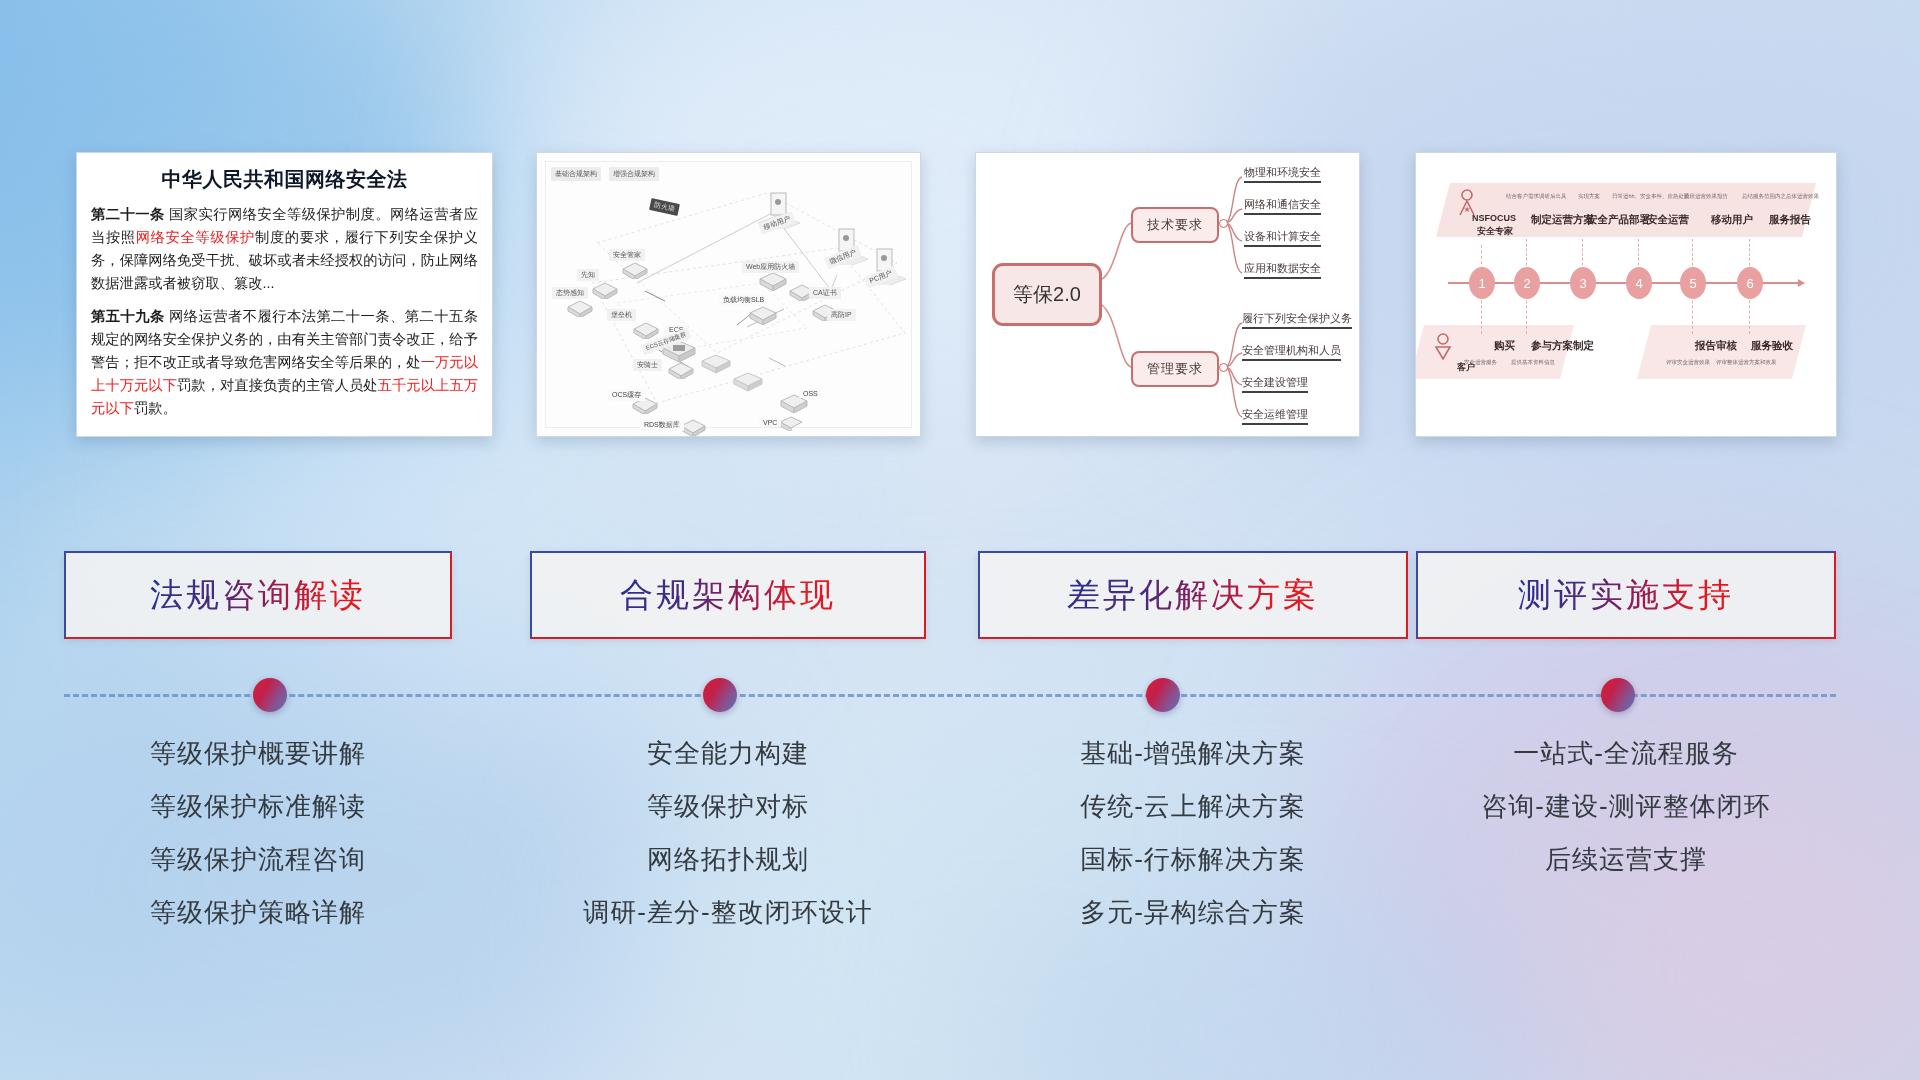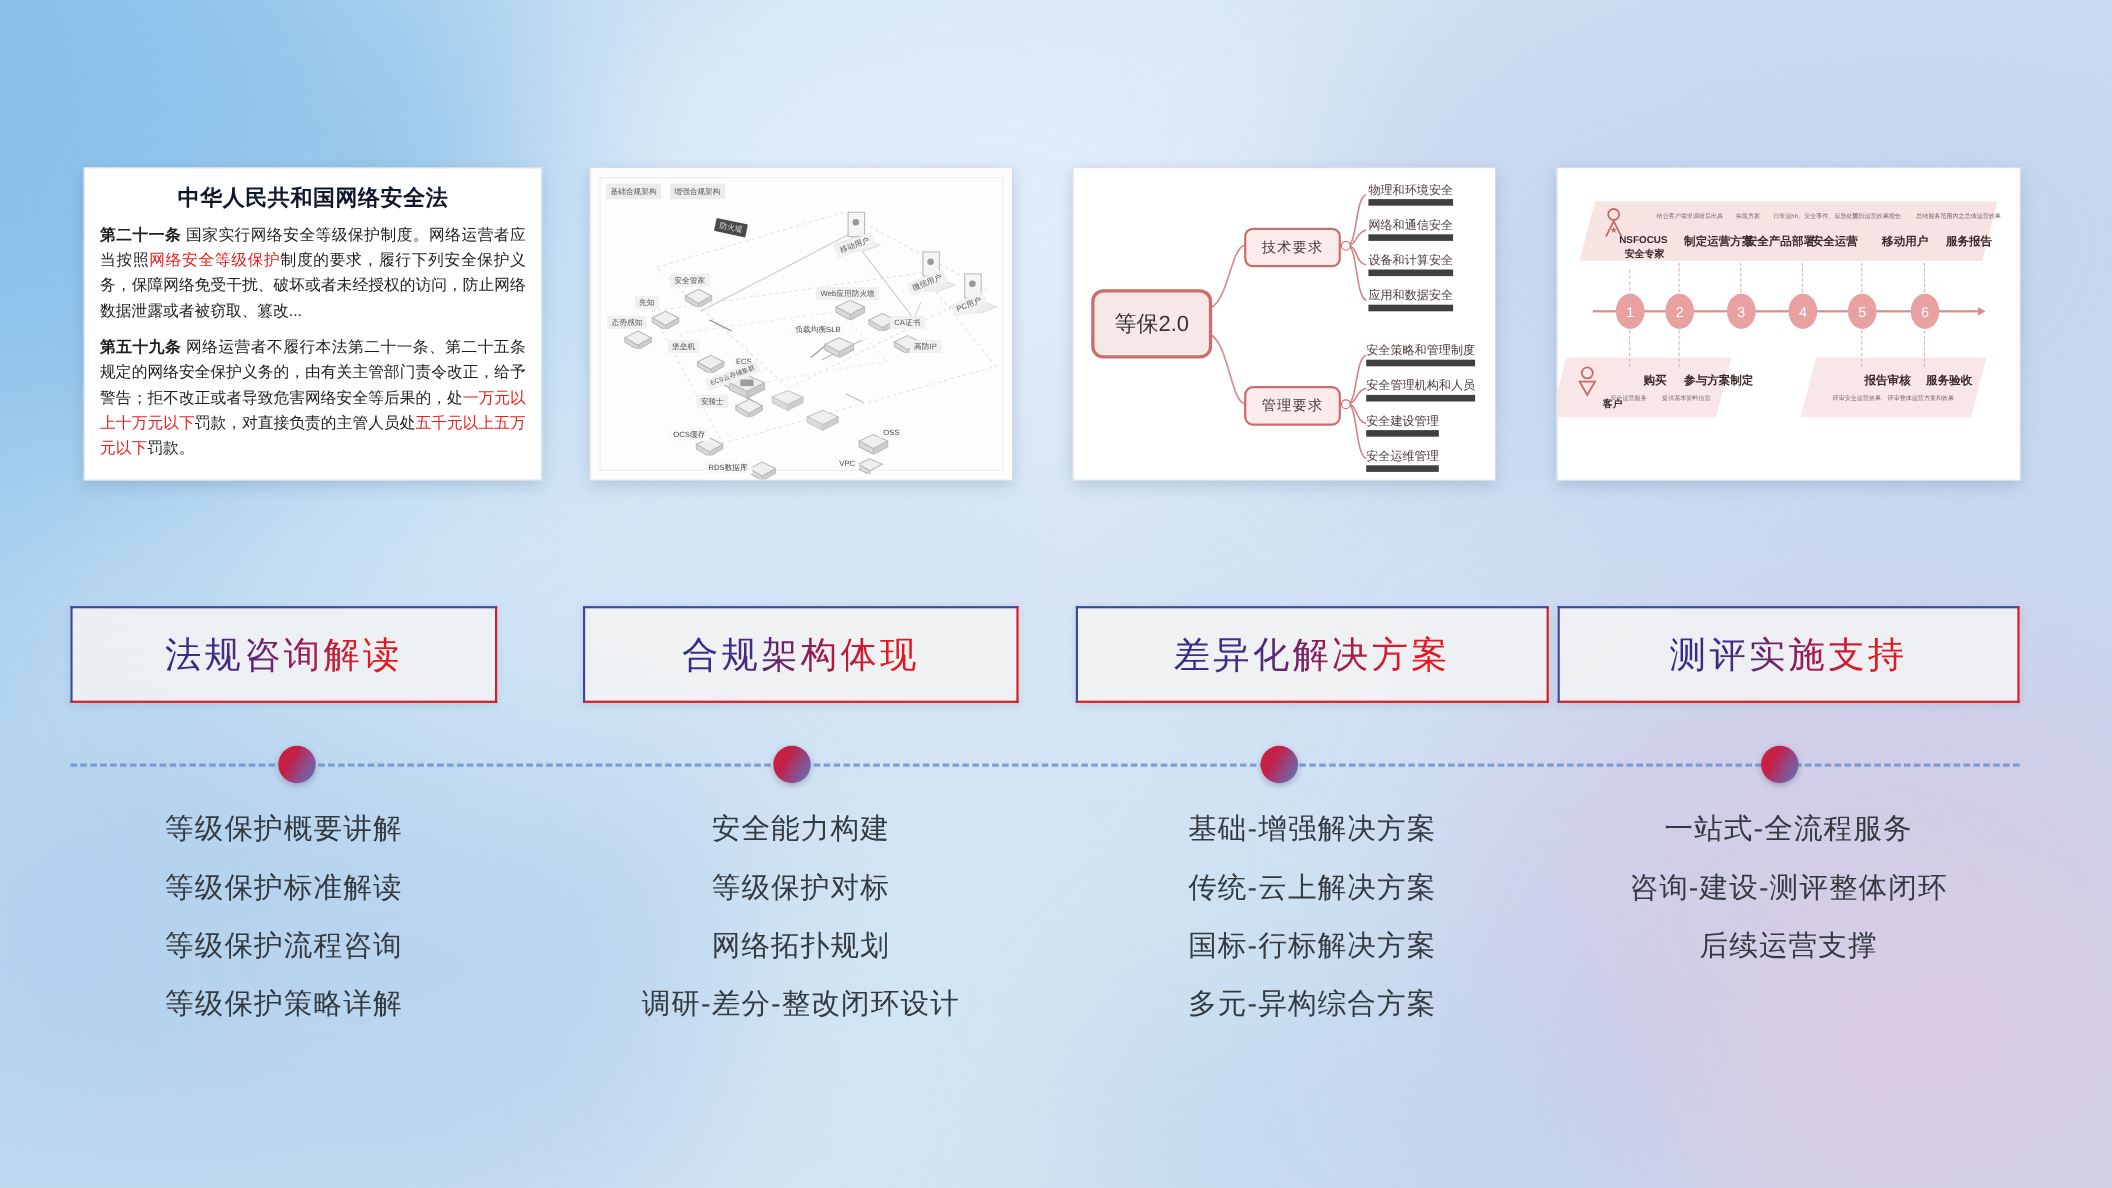--- a/index.html
+++ b/index.html
@@ -76,21 +76,21 @@
   .mm-branch{
     position:absolute;border:2px solid #c96d6d;border-radius:8px;
     background:#fbecec;display:flex;align-items:center;justify-content:center;
     font-size:13px;color:#4a3a3a;letter-spacing:1px;
     font-family:"Liberation Serif","DejaVu Serif",serif;
   }
   #mm-tech{left:155px;top:54px;width:84px;height:32px;}
   #mm-mgmt{left:155px;top:198px;width:84px;height:32px;text-align:right;}
   .mm-leaf{
     position:absolute;font-size:11px;color:#4a3a3a;white-space:nowrap;
-    border-bottom:6px solid #404040;padding-bottom:1px;
+    border-bottom:2px solid #404040;padding-bottom:1px;
     font-family:"Liberation Serif","DejaVu Serif",serif;
   }
   .mm-curve{position:absolute;pointer-events:none;}
   .mm-dot{
     position:absolute;width:7px;height:7px;border:1px solid #c96d6d;
     border-radius:50%;background:#fff;
   }
 
   
   #card4{left:1415px;top:152px;width:420px;height:283px;}
@@ -402,21 +402,21 @@
 
       <div class="mm-branch" id="mm-tech">技术要求</div>
       <div class="mm-dot" style="left:243px;top:66px;"></div>
       <div class="mm-leaf" style="left:268px;top:12px;">物理和环境安全</div>
       <div class="mm-leaf" style="left:268px;top:44px;">网络和通信安全</div>
       <div class="mm-leaf" style="left:268px;top:76px;">设备和计算安全</div>
       <div class="mm-leaf" style="left:268px;top:108px;">应用和数据安全</div>
 
       <div class="mm-branch" id="mm-mgmt">管理要求</div>
       <div class="mm-dot" style="left:243px;top:210px;"></div>
-      <div class="mm-leaf" style="left:266px;top:158px;">安全策略和管理制度</div>
+      <div class="mm-leaf" style="left:266px;top:158px;">履行下列安全保护义务</div>
       <div class="mm-leaf" style="left:266px;top:190px;">安全管理机构和人员</div>
       <div class="mm-leaf" style="left:266px;top:222px;">安全建设管理</div>
       <div class="mm-leaf" style="left:266px;top:254px;">安全运维管理</div>
     </div>
   </div>
 
   <div class="card" id="card4">
     <div class="ns">
 
       <svg width="420" height="283" style="position:absolute;left:0;top:0;">

